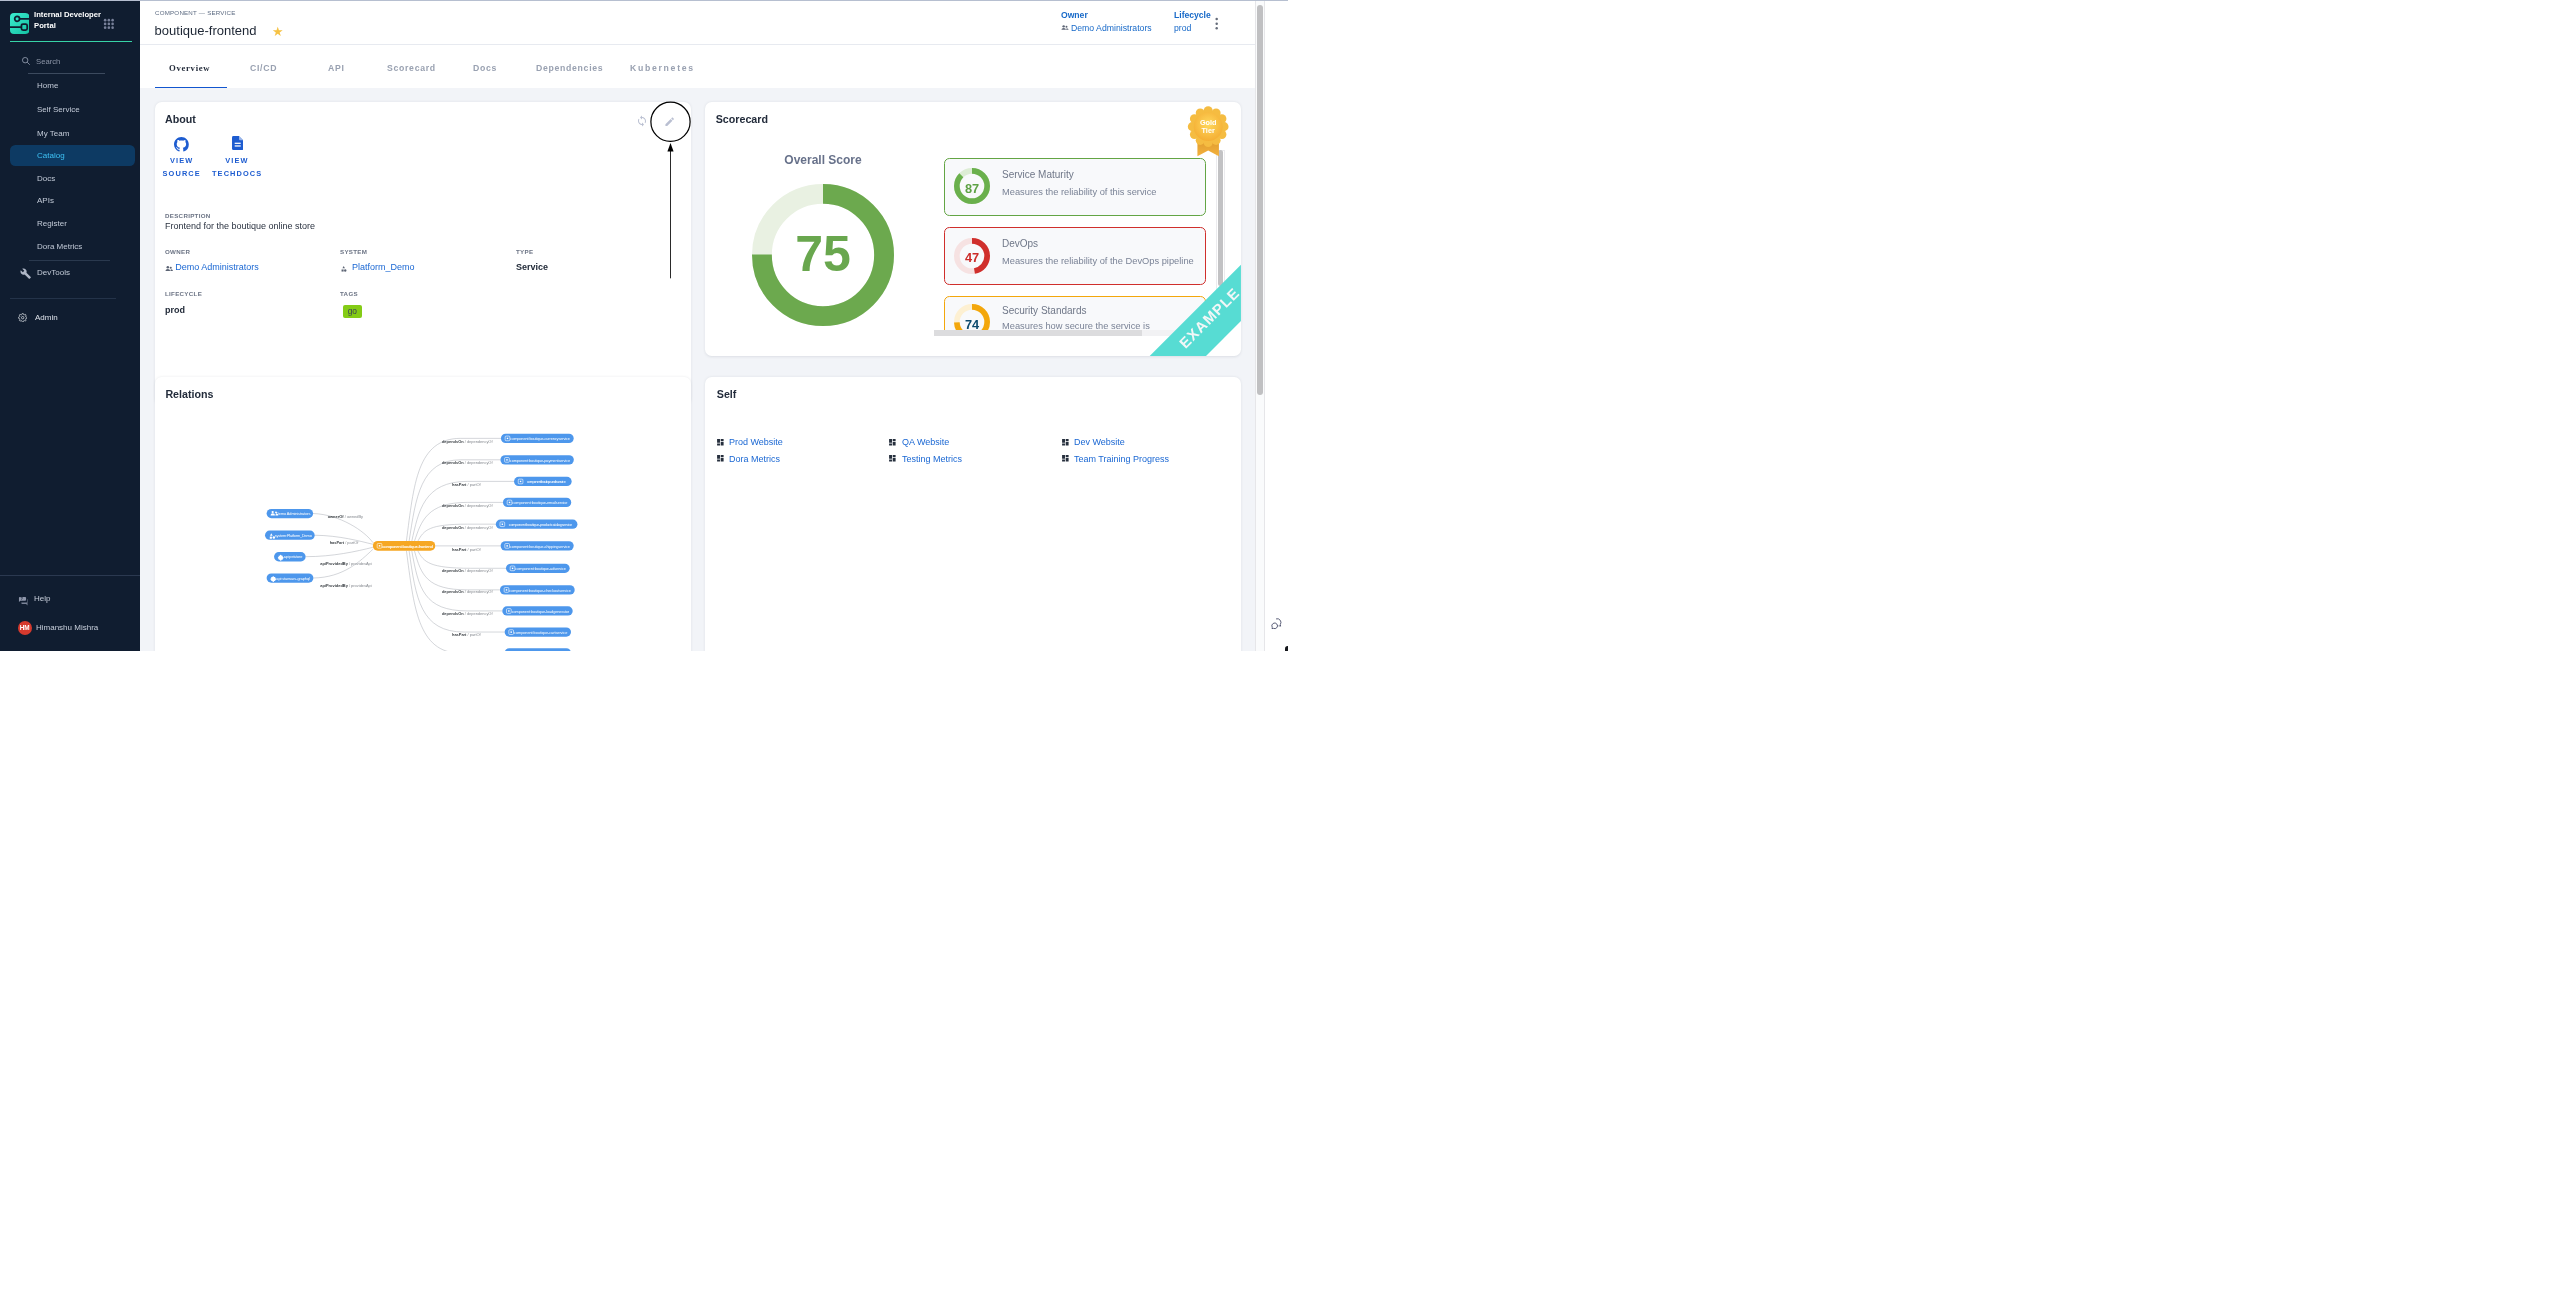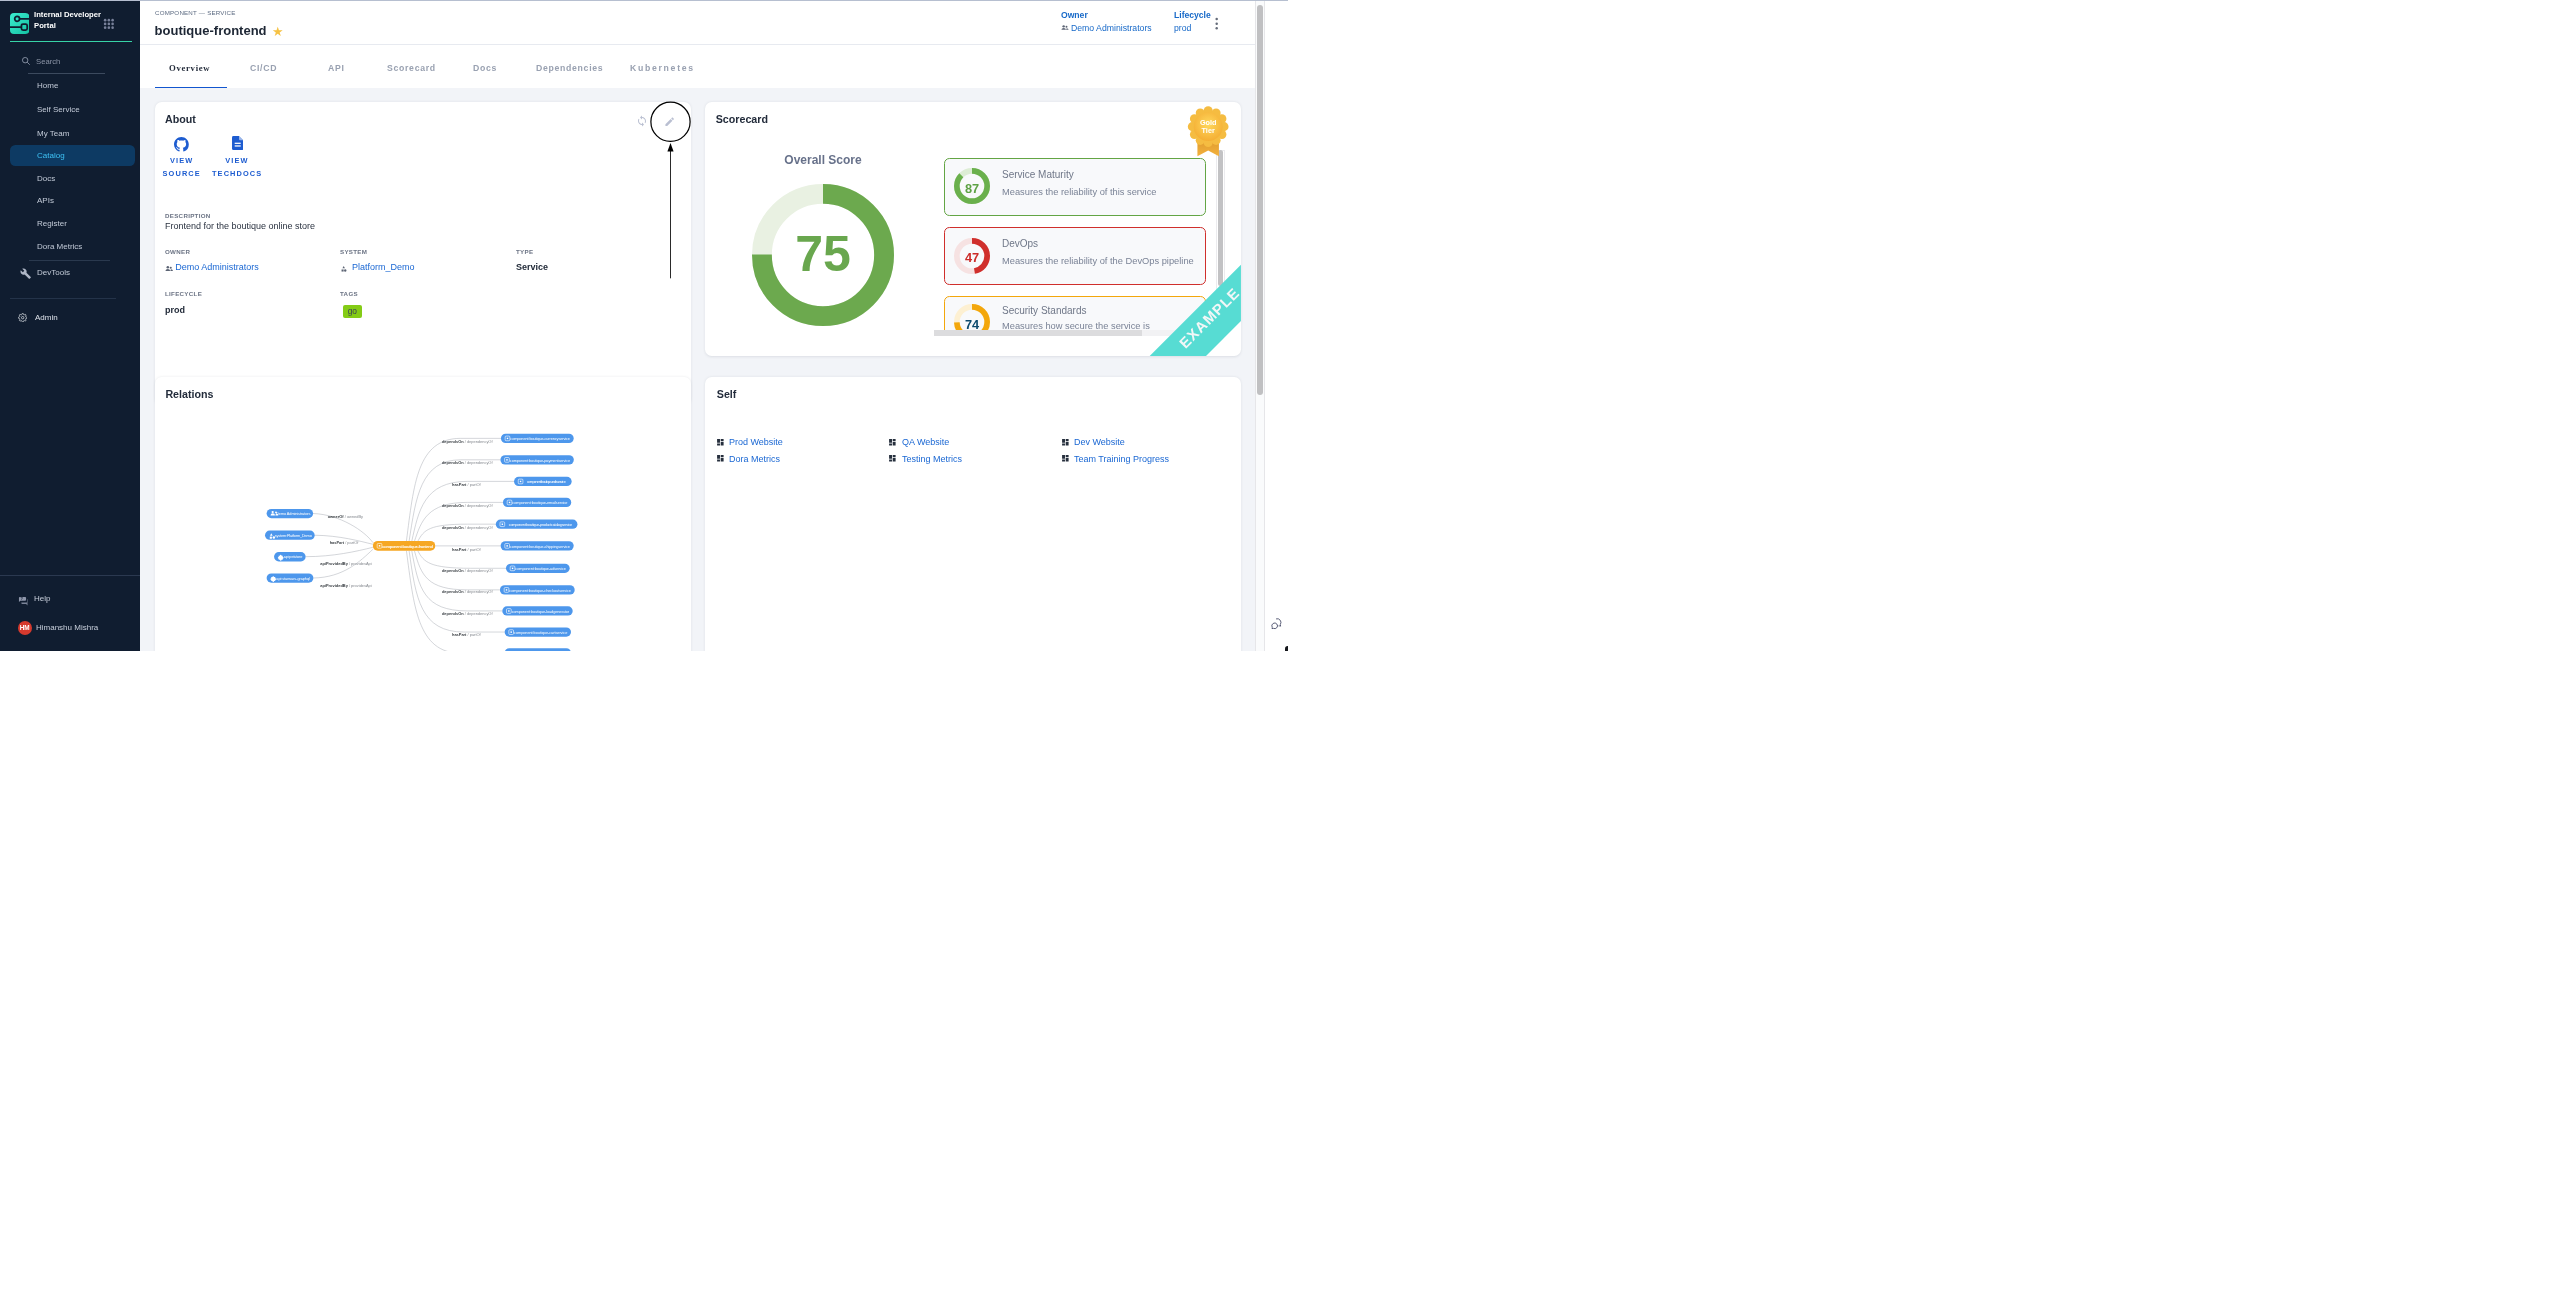--- a/index.html
+++ b/index.html
@@ -102,21 +102,21 @@
       <path d="M20 8h-1v6a2 2 0 0 1-2 2H7v1a2 2 0 0 0 2 2h8l3 3v-12a2 2 0 0 0-2-2z" opacity="0.85"></path>
       <text x="8" y="11.4" font-size="8.4" font-weight="bold" fill="#101d30" text-anchor="middle">?</text>
     </svg>
     <div class="sb-item" style="left:34px; top:593px; font-size:8px; color:#c8cfdb;">Help</div>
     <div class="abs" style="left:17.5px; top:620px; width:14.4px; height:14.4px; border-radius:50%; background:#d63a2e; color:#fff; font-size:6.4px; font-weight:bold; text-align:center; line-height:14.4px;">HM</div>
     <div class="sb-item" style="left:36px; top:622px; font-size:8px; color:#c8cfdb;">Himanshu Mishra</div>
   </div>
 
   <div id="header" class="abs">
     <div class="abs" style="left:15px; top:8px; font-size:6.2px; letter-spacing:0.2px; color:#5d6b82;">COMPONENT — SERVICE</div>
-    <div class="abs" style="left:14.6px; top:22px; font-size:13px; font-weight:bold; color:#1d2634;">boutique-frontend</div>
+    <div class="abs" style="left:14.6px; top:22px; font-size:13px; font-weight:normal; color:#1d2634;">boutique-frontend</div>
     <div class="abs" style="left:132px; top:23px; font-size:12.8px; color:#f6c244;">★</div>
 
     <div class="abs" style="left:921px; top:8.7px; font-size:8.6px; font-weight:bold; color:#1769c8;">Owner</div>
     <svg class="abs" style="left:921px; top:23px;" width="8" height="6.7" viewBox="0 0 24 18" fill="#5c6474">
       <circle cx="8" cy="6" r="3.6"></circle>
         <circle cx="16.5" cy="7" r="2.9"></circle>
       <path d="M1.5 16.5c0-3.4 2.9-5.6 6.5-5.6s6.5 2.2 6.5 5.6z"></path>
       <path d="M15.2 16.5c.2-2.3 1-3.9 2.4-4.8 2.7.2 4.9 2 4.9 4.8z"></path>
     </svg>
     <div class="abs" style="left:931px; top:22px; font-size:8.7px; color:#1769c8;">Demo Administrators</div>

